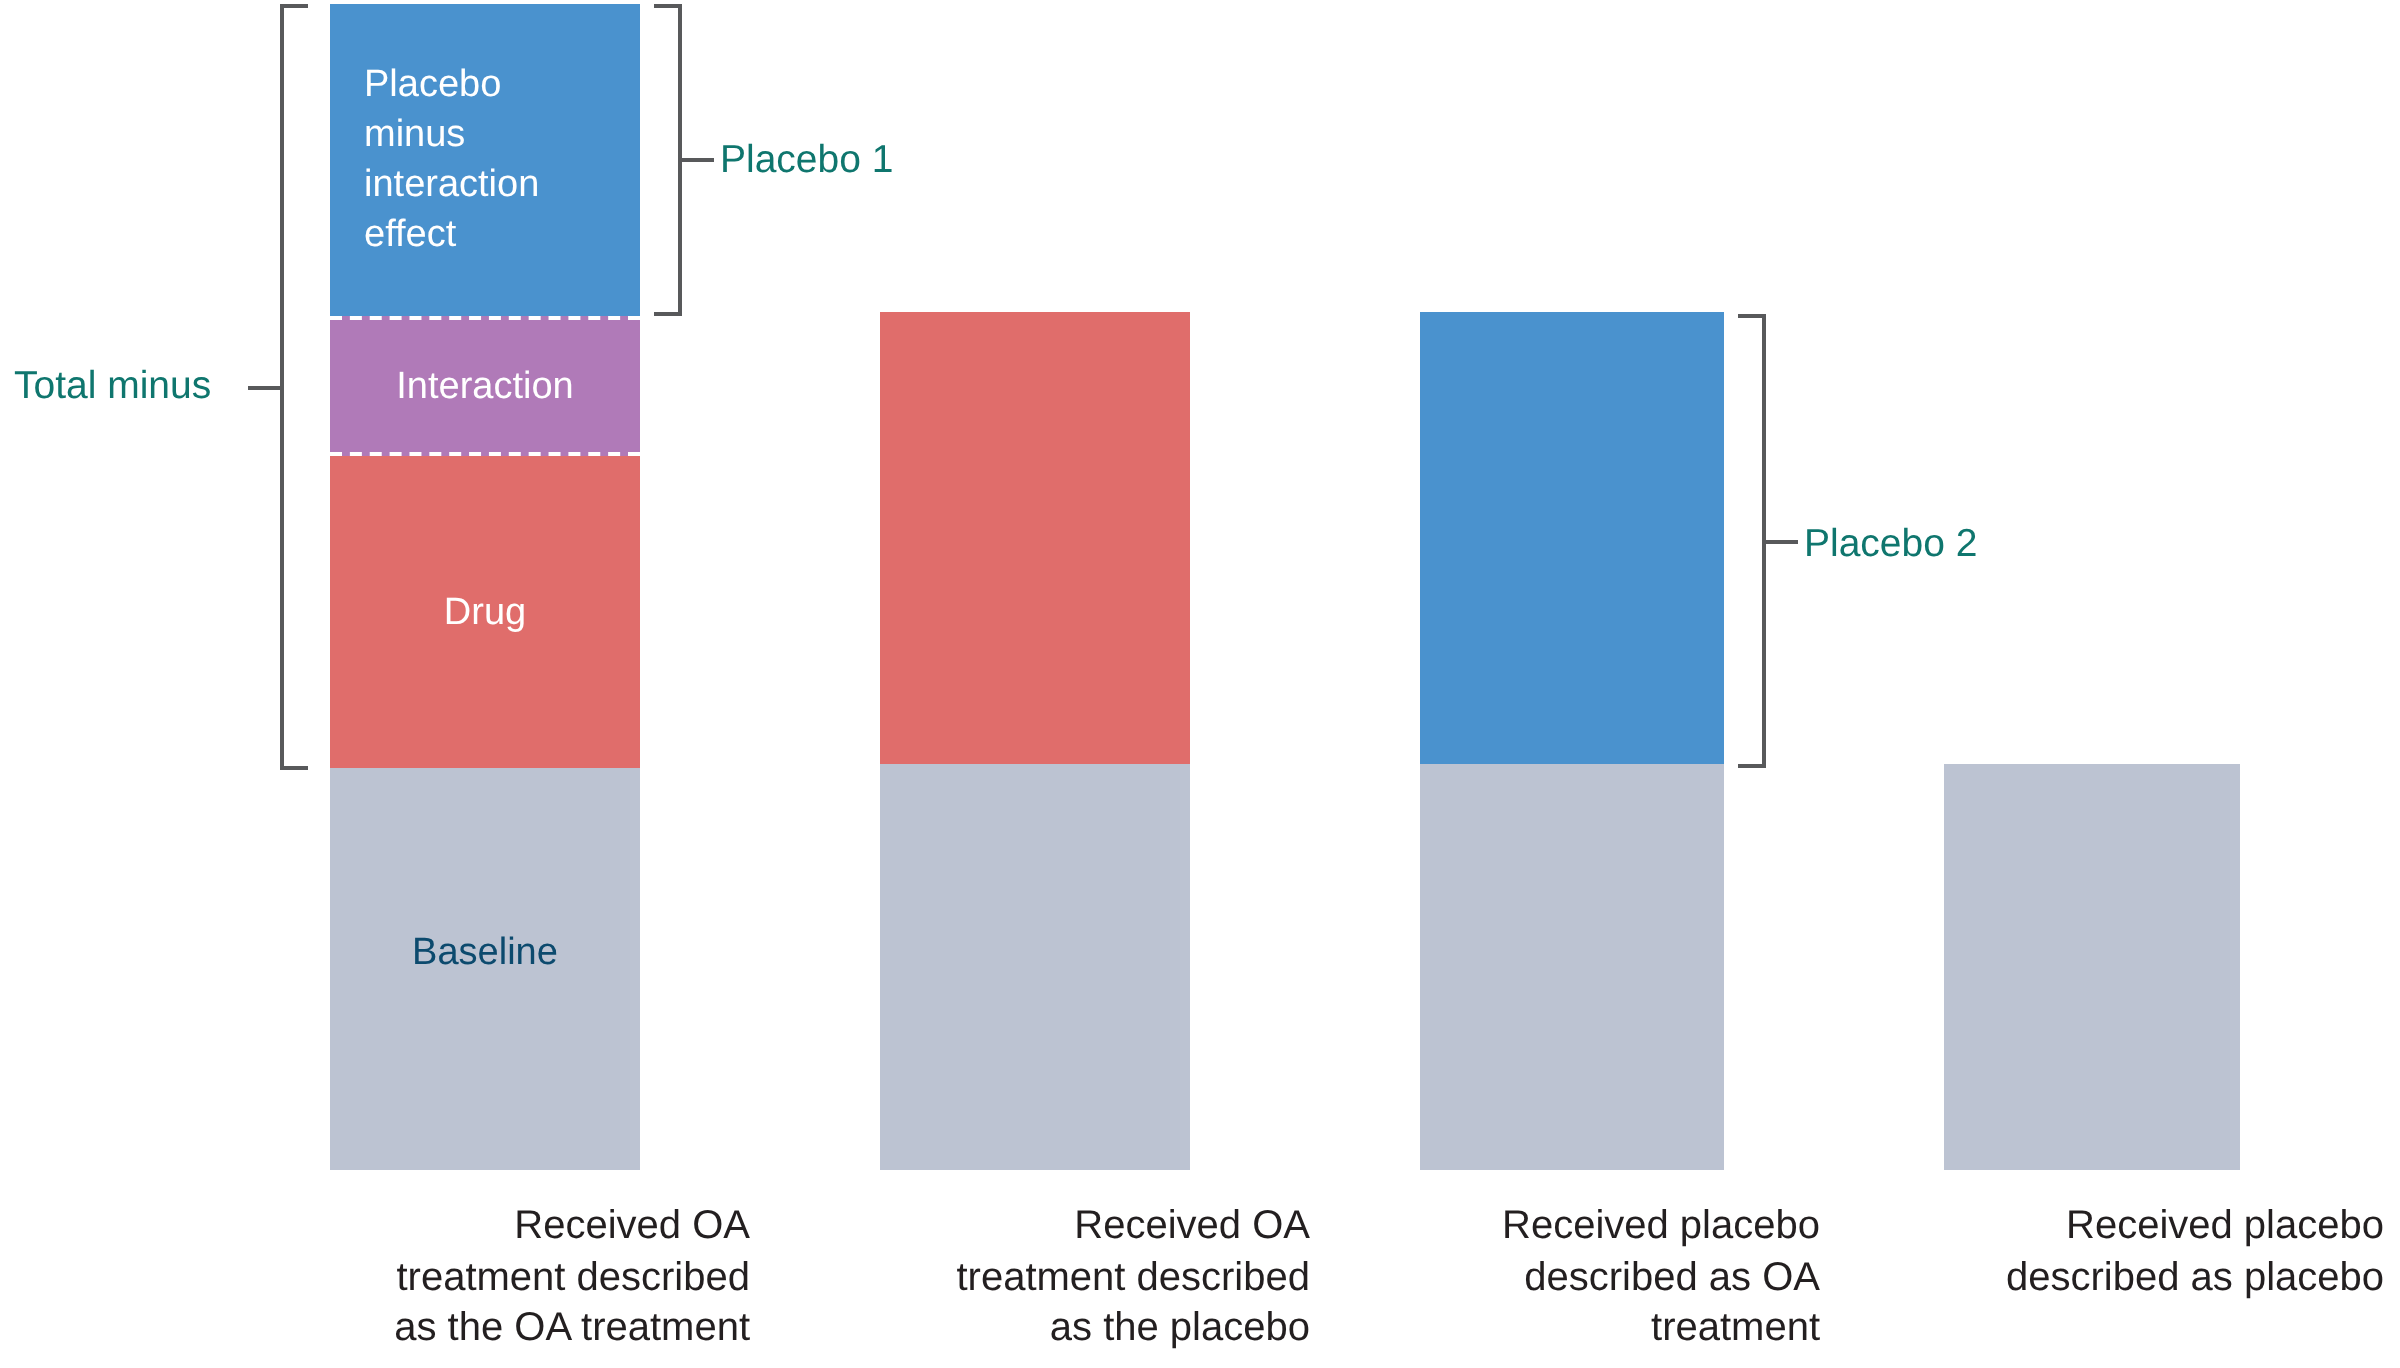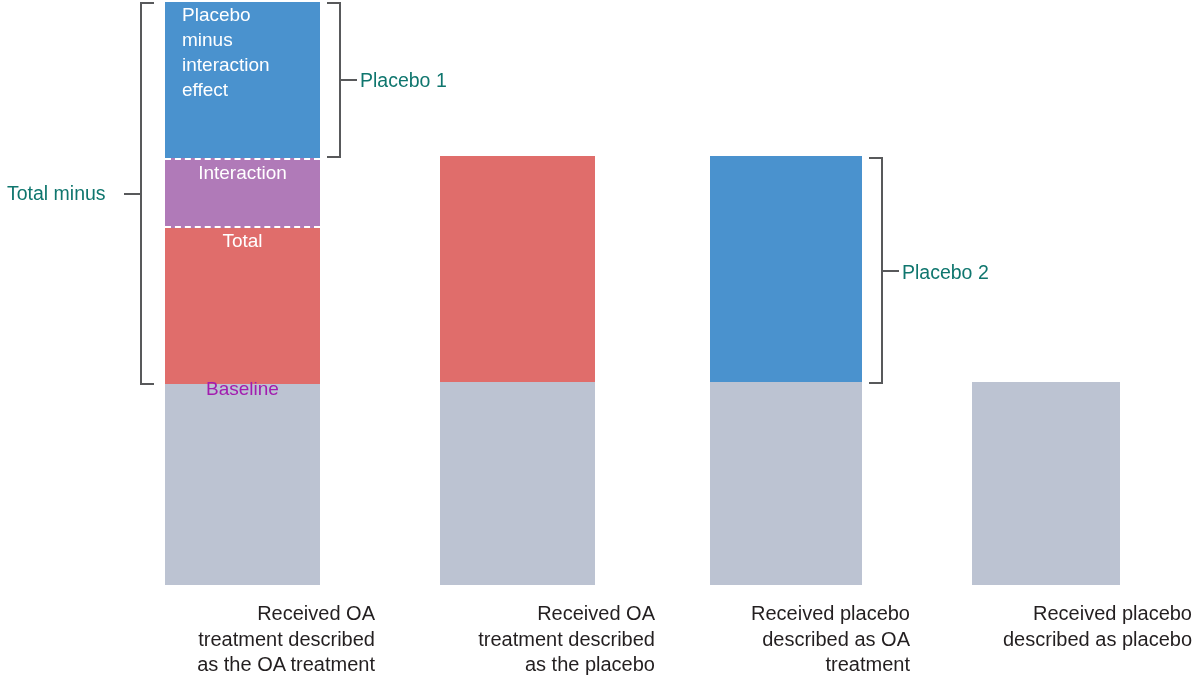--- a/index.html
+++ b/index.html
@@ -19,32 +19,33 @@
     overflow: hidden;
   }
   .bar-col {
     position: absolute;
   }
   .seg {
     position: absolute;
     left: 0;
     right: 0;
     display: flex;
+    align-items: center;
     justify-content: center;
     box-sizing: border-box;
   }
   .seg-label {
     font-size: 19px;
     line-height: 25px;
     text-align: center;
     padding: 0 6px;
     white-space: pre-line;
   }
   .seg-label.light { color: #ffffff; }
-  .seg-label.dark  { color: #a21caf; }
+  .seg-label.dark  { color: #0c4a6e; }
   .seg.dashed-top {
     border-top: 2px dashed #ffffff;
   }
   .seg.dashed-bottom {
     border-bottom: 2px dashed #ffffff;
   }
   .cat-label {
     position: absolute;
     font-size: 20px;
     line-height: 25.5px;
@@ -98,21 +99,21 @@
     <div class="seg" style="top:0px; height:156px; background:#4a92ce;">
       <span class="seg-label light" style="text-align:left; width:100%; padding-left:17px; box-sizing:border-box;">Placebo
 minus
 interaction
 effect</span>
     </div>
     <div class="seg dashed-top dashed-bottom" style="top:156px; height:70px; background:#b07ab8;">
       <span class="seg-label light">Interaction</span>
     </div>
     <div class="seg" style="top:226px; height:156px; background:#e06d6b;">
-      <span class="seg-label light">Total</span>
+      <span class="seg-label light">Drug</span>
     </div>
     <div class="seg" style="top:382px; height:201px; background:#bcc3d2;">
       <span class="seg-label dark" style="position:relative; top:-8px;">Baseline</span>
     </div>
   </div>
 
   <div class="bracket" style="left:327px; top:2px; width:14px; height:156px;">
     <div class="spine" style="right:0;"></div>
     <div class="cap" style="right:0; top:0; width:14px;"></div>
     <div class="cap" style="right:0; bottom:0; width:14px;"></div>

